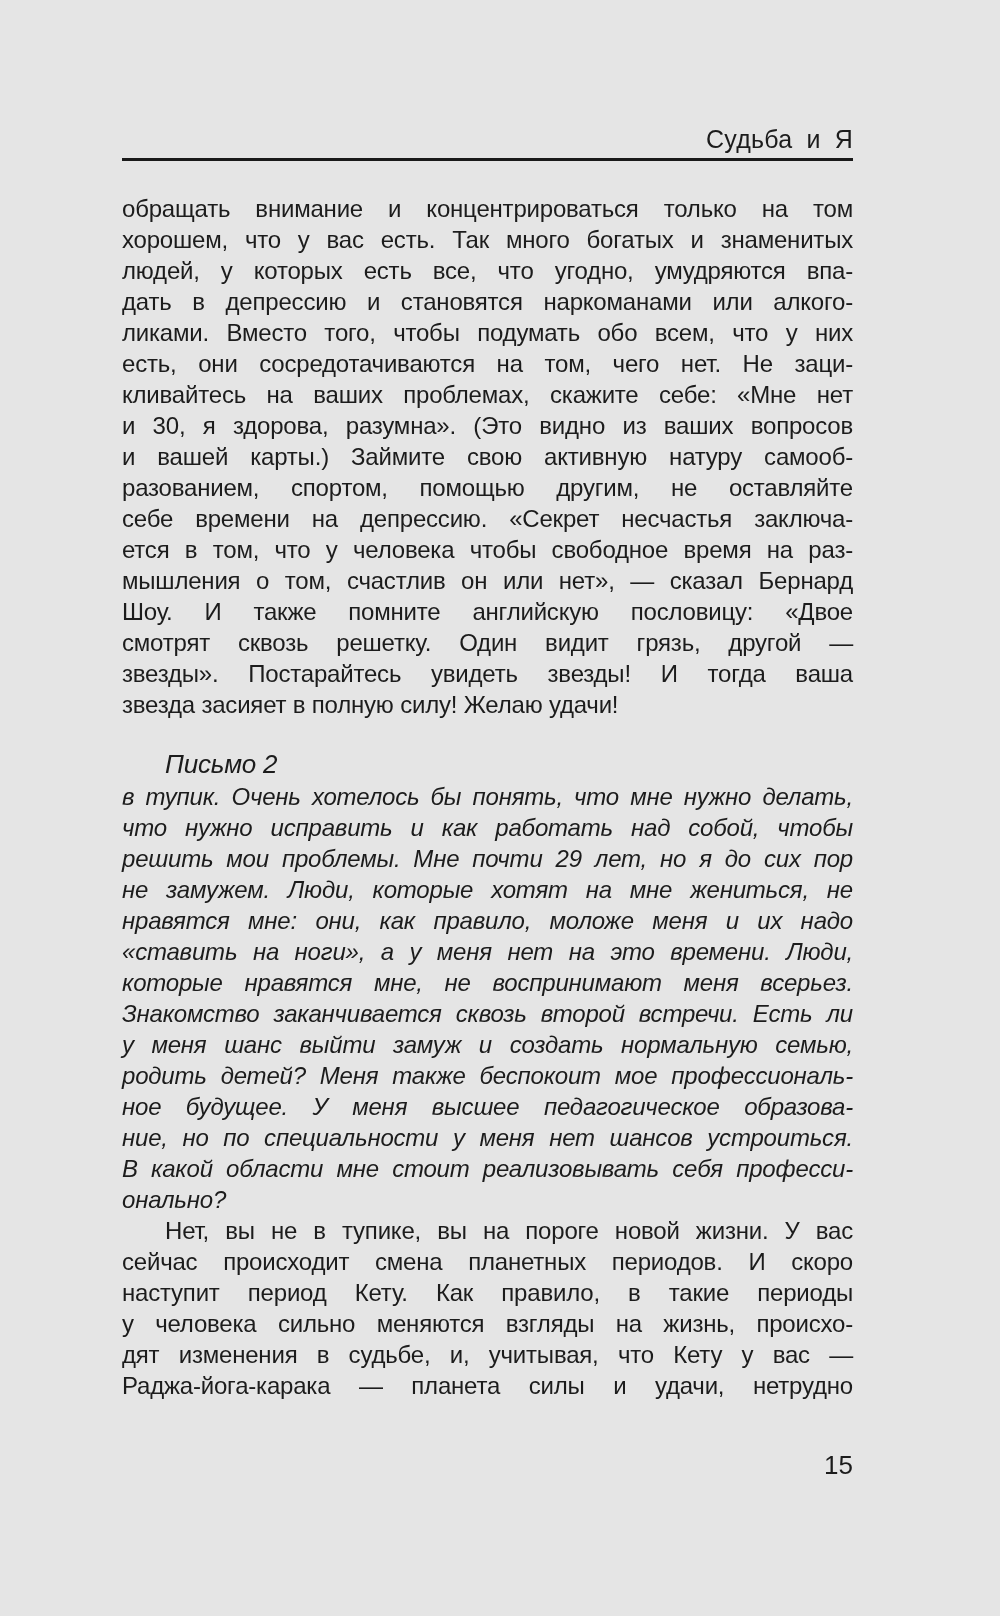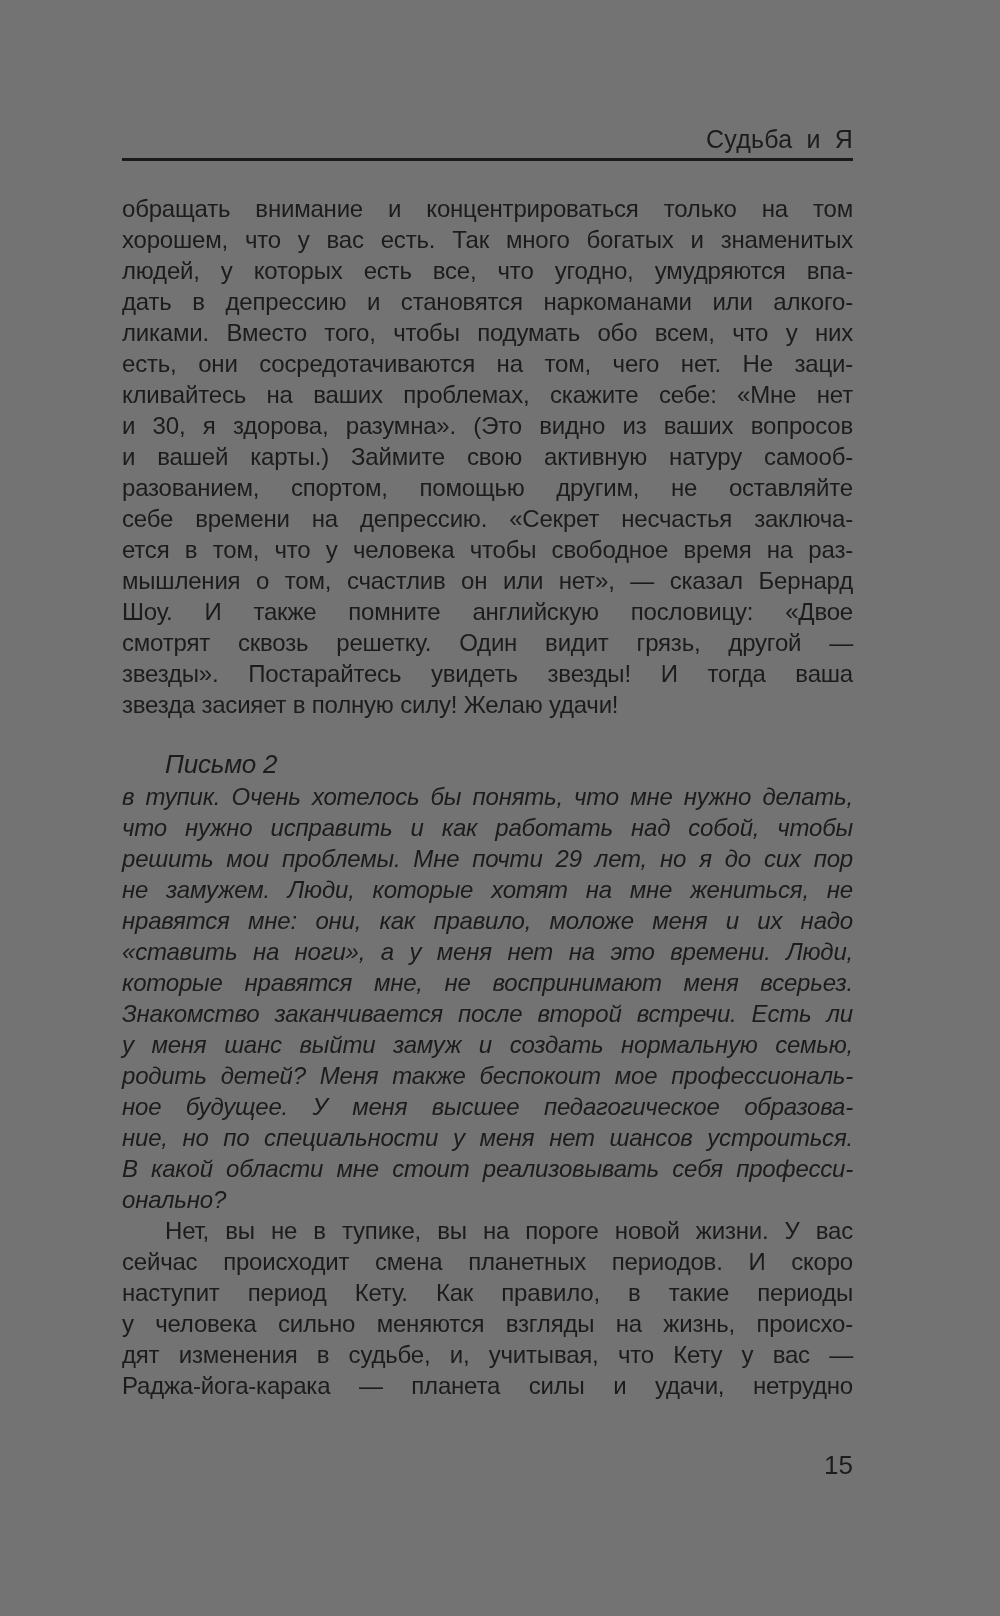--- a/index.html
+++ b/index.html
@@ -1,20 +1,20 @@
 <!DOCTYPE html>
 <html lang="ru"><head>
 <meta charset="utf-8">
 <style>
   html, body { margin: 0; padding: 0; background: #ffffff; }
   .page {
     position: relative;
     width: 1000px;
     height: 1616px;
-    background: #737373;
+    background: #e5e5e5;
     overflow: hidden;
     font-family: "Liberation Sans", "DejaVu Sans", sans-serif;
     color: #1c1c1c;
   }
   .header-title {
     position: absolute;
     left: 122px;
     top: 124px;
     width: 731px;
     text-align: right;
@@ -98,21 +98,21 @@
       </div>
       <div class="heading">Письмо 2</div>
       <div class="para italic">
         <div class="line"><span>в тупик. Очень хотелось бы понять, что мне нужно делать,</span></div>
         <div class="line"><span>что нужно исправить и как работать над собой, чтобы</span></div>
         <div class="line"><span>решить мои проблемы. Мне почти 29 лет, но я до сих пор</span></div>
         <div class="line"><span>не замужем. Люди, которые хотят на мне жениться, не</span></div>
         <div class="line"><span>нравятся мне: они, как правило, моложе меня и их надо</span></div>
         <div class="line"><span>«ставить на ноги», а у меня нет на это времени. Люди,</span></div>
         <div class="line"><span>которые нравятся мне, не воспринимают меня всерьез.</span></div>
-        <div class="line"><span>Знакомство заканчивается после второй встречи. Есть ли</span></div>
+        <div class="line"><span>Знакомство заканчивается сквозь второй встречи. Есть ли</span></div>
         <div class="line"><span>у меня шанс выйти замуж и создать нормальную семью,</span></div>
         <div class="line"><span>родить детей? Меня также беспокоит мое профессиональ-</span></div>
         <div class="line"><span>ное будущее. У меня высшее педагогическое образова-</span></div>
         <div class="line"><span>ние, но по специальности у меня нет шансов устроиться.</span></div>
         <div class="line"><span>В какой области мне стоит реализовывать себя професси-</span></div>
         <div class="line last"><span>онально?</span></div>
       </div>
       <div class="para">
         <div class="line indent"><span>Нет, вы не в тупике, вы на пороге новой жизни. У вас</span></div>
         <div class="line"><span>сейчас происходит смена планетных периодов. И скоро</span></div>

